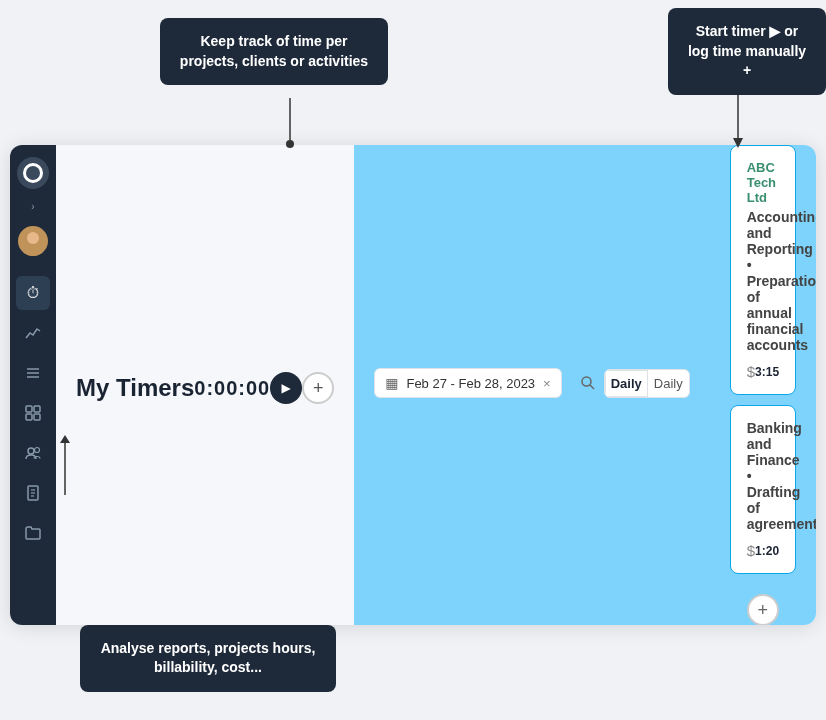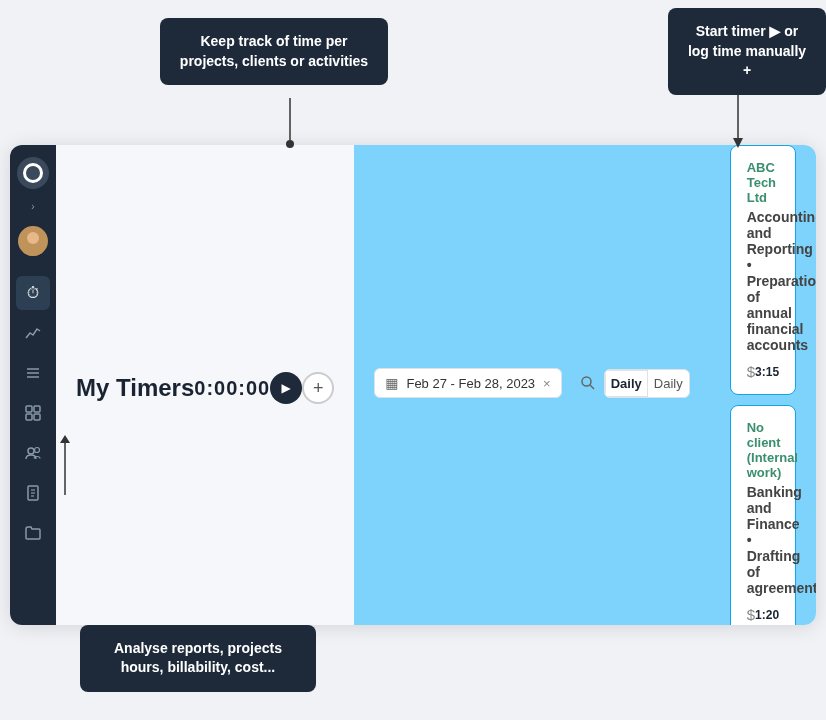--- a/index.html
+++ b/index.html
@@ -34,21 +34,21 @@
 
     .tooltip-top-right {
       top: 8px;
       right: 0px;
       width: 158px;
     }
 
     .tooltip-bottom-left {
       bottom: 28px;
       left: 80px;
-      width: 236px;
+      width: 256px;
     }
 
     
     .app-container {
       position: absolute;
       top: 145px;
       left: 10px;
       right: 10px;
       bottom: 95px;
       background: #fff;
@@ -488,21 +488,20 @@
       <div class="time-card">
         <div class="client-name">ABC Tech Ltd</div>
         <div class="entry-description">Accounting and Reporting • Preparation of annual financial accounts</div>
         <div class="entry-footer">
           <span class="dollar-icon">$</span>
           <span class="entry-time">3:15</span>
         </div>
       </div>
 
       <div class="time-card">
-        <div class="client-name">No client (Internal work)</div>
         <div class="entry-description">Banking and Finance • Drafting of agreement</div>
         <div class="entry-footer">
           <span class="dollar-icon">$</span>
           <span class="entry-time">1:20</span>
         </div>
       </div>
 
       <div class="add-row">
         <div class="add-entry-btn">+</div>
       </div>

